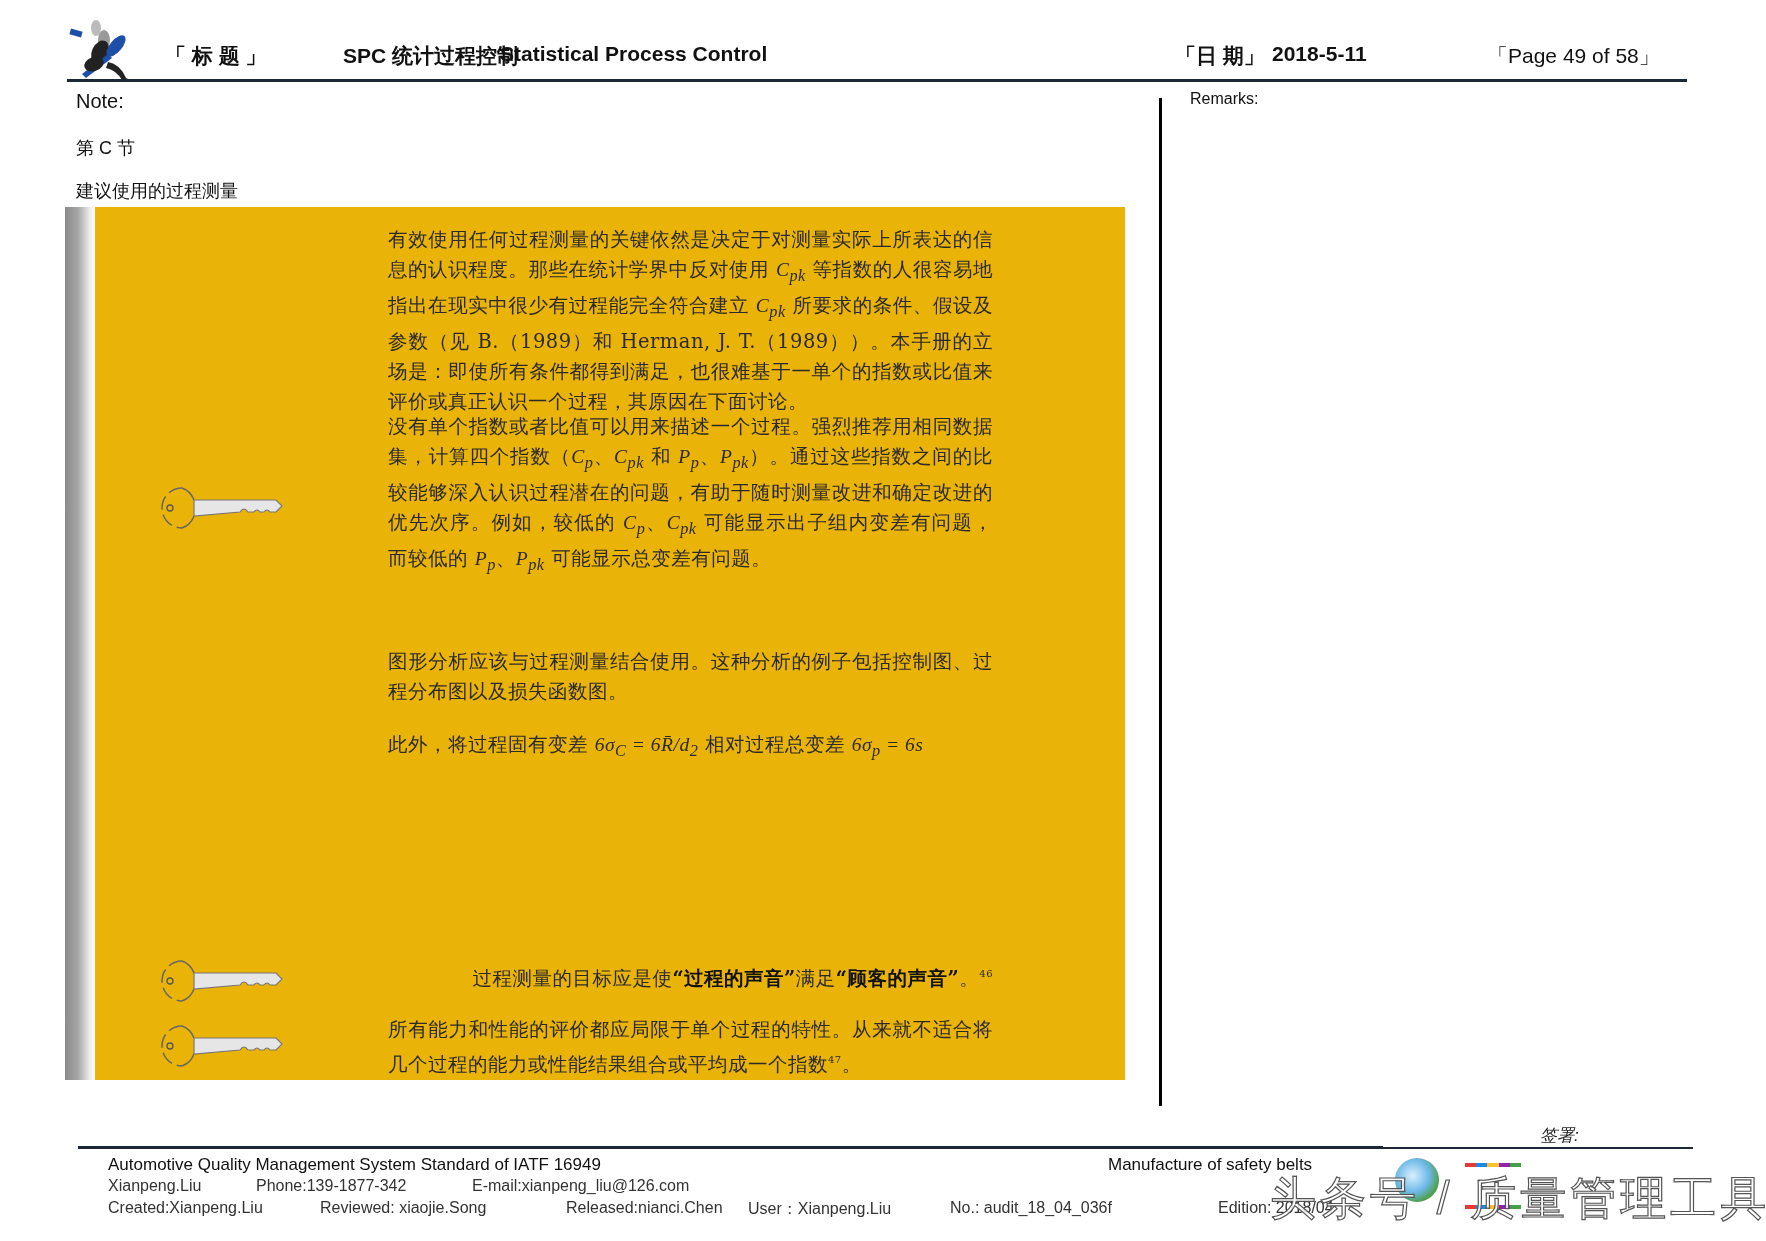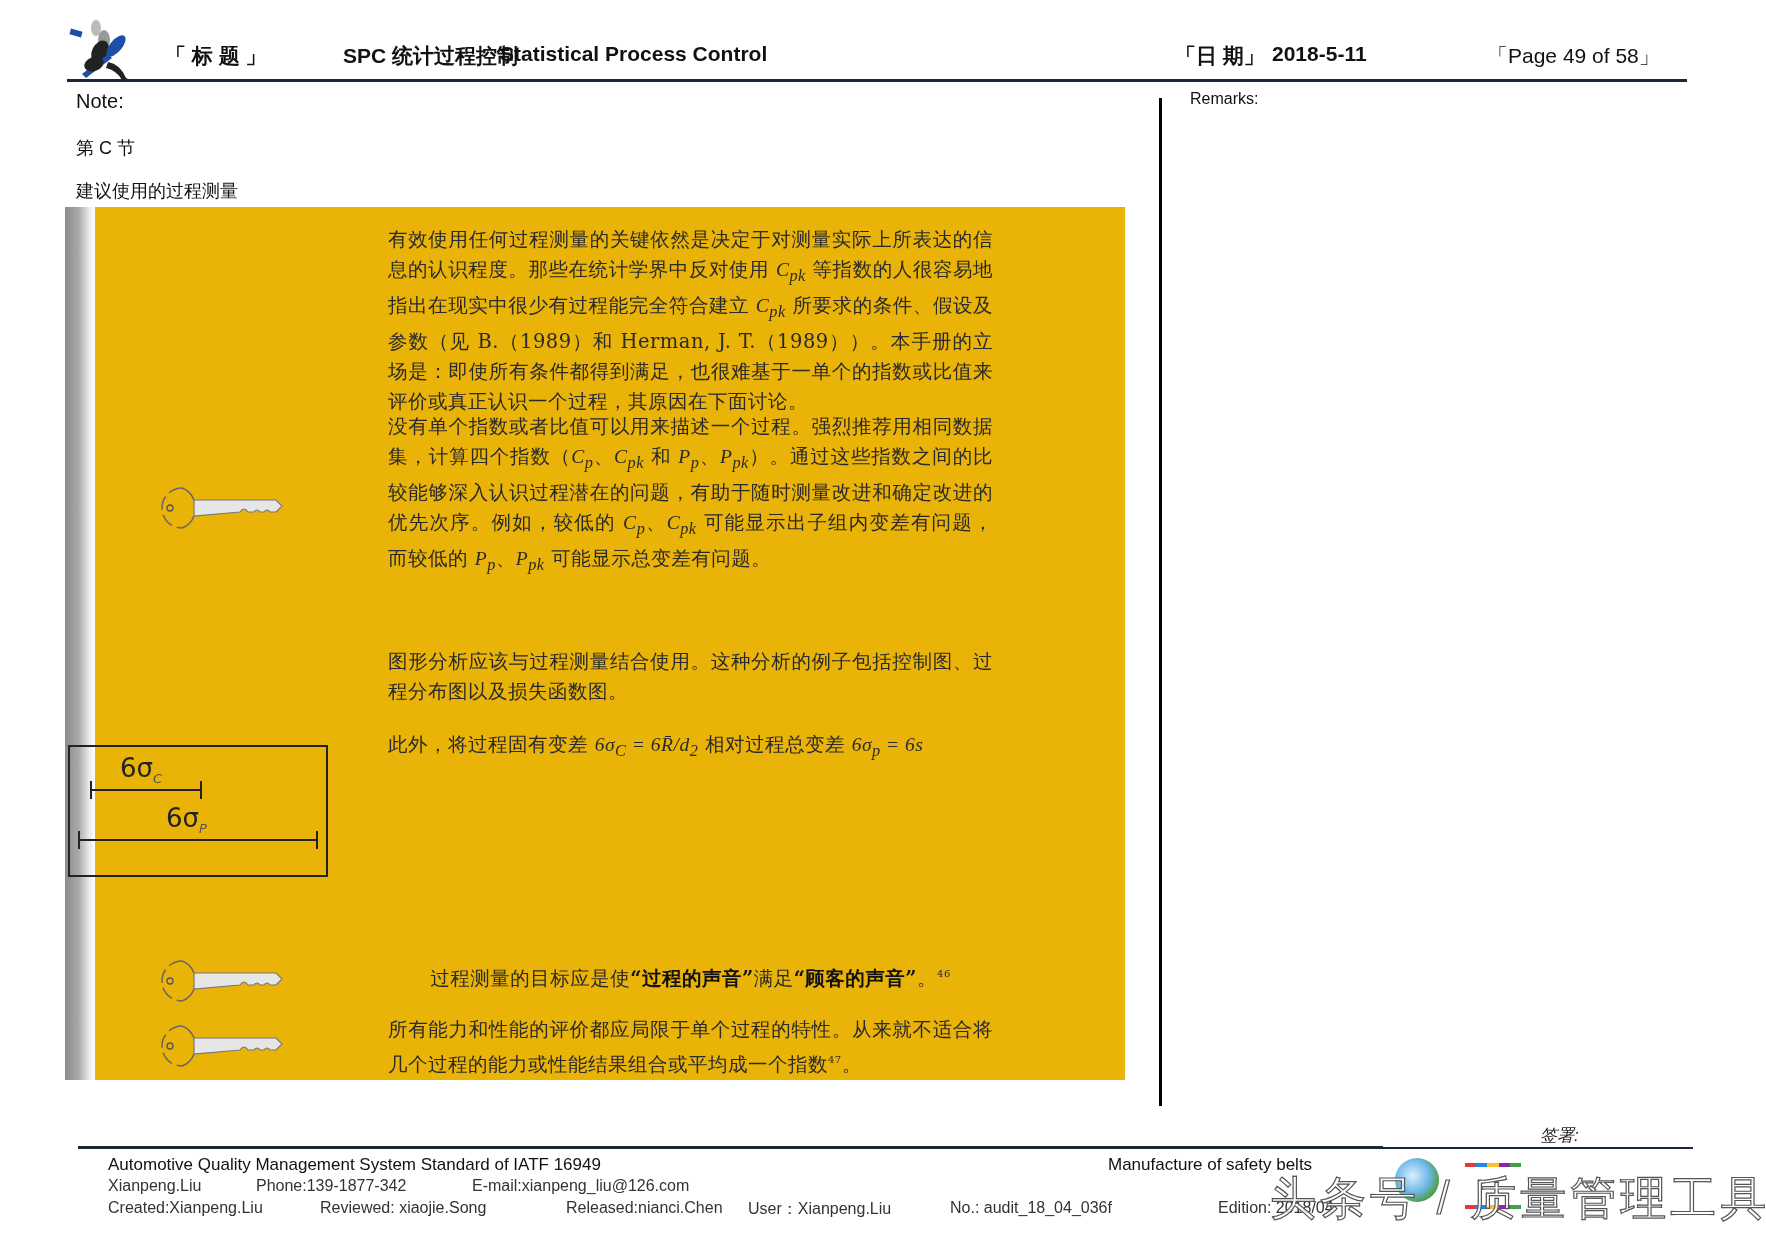--- a/index.html
+++ b/index.html
@@ -91,37 +91,31 @@
   <div class="para" style="top:205px;">
     <span>没有单个指数或者比值可以用来描述一个过程。强烈推荐用相同数据集，计算四个指数（</span><i>C</i><sub><i>p</i></sub><span>、</span><i>C</i><sub><i>pk</i></sub><span> 和 </span><i>P</i><sub><i>p</i></sub><span>、</span><i>P</i><sub><i>pk</i></sub><span>）。通过这些指数之间的比较能够深入认识过程潜在的问题，有助于随时测量改进和确定改进的优先次序。例如，较低的 </span><i>C</i><sub><i>p</i></sub><span>、</span><i>C</i><sub><i>pk</i></sub><span> 可能显示出子组内变差有问题，而较低的 </span><i>P</i><sub><i>p</i></sub><span>、</span><i>P</i><sub><i>pk</i></sub><span> 可能显示总变差有问题。</span>
   </div>
 
   <div class="para" style="top:440px;">图形分析应该与过程测量结合使用。这种分析的例子包括控制图、过程分布图以及损失函数图。</div>
 
   <div class="para" style="top:523px; text-align:left;">
     <span>此外，将过程固有变差 </span><i>6σ</i><sub><i>C</i></sub><i> = 6R̄/d</i><sub><i>2</i></sub><span> 相对过程总变差 </span><i>6σ</i><sub><i>p</i></sub><i> = 6s</i>
   </div>
 
-  <div class="sigma-box">
-    <div class="sigma-label" style="left:50px; top:6px;"><span>6σ</span><sub>C</sub></div>
-    <div class="bar" style="left:20px; top:42px; width:112px;"></div>
-    <div class="sigma-label" style="left:96px; top:56px;"><span>6σ</span><sub>P</sub></div>
-    <div class="bar" style="left:8px; top:92px; width:240px;"></div>
-  </div>
 
 
   <svg class="key" style="left:93px; top:748px;" viewBox="0 0 130 52">
     <path d="M24 6 A20 20 0 1 0 24 46" fill="none" stroke="#666" stroke-width="1.5" stroke-dasharray="14 5"></path>
     <path d="M24 6 A20 20 0 0 1 36 18" fill="none" stroke="#666" stroke-width="1.5"></path>
     <path d="M36 34 A20 20 0 0 1 24 46" fill="none" stroke="#666" stroke-width="1.5"></path>
     <circle cx="12" cy="26" r="3" fill="none" stroke="#555" stroke-width="1.3"></circle>
     <path d="M36 18 L118 18 L124 24 L118 30 L112 30 Q109 26 106 30 L102 30 Q99 26 96 30 L90 30 Q86 24 82 30 L36 34 Z" fill="#e6e6e6" stroke="#777" stroke-width="1.2"></path>
   </svg>
 
-  <div class="para" style="top:752px; text-align:center;">
+  <div class="para" style="top:752px; text-align:right;">
     <span>过程测量的目标应是使</span><b>“过程的声音”</b><span>满足</span><b>“顾客的声音”</b><span>。</span><sup>46</sup>
   </div>
 
   <svg class="key" style="left:93px; top:813px;" viewBox="0 0 130 52">
     <path d="M24 6 A20 20 0 1 0 24 46" fill="none" stroke="#666" stroke-width="1.5" stroke-dasharray="14 5"></path>
     <path d="M24 6 A20 20 0 0 1 36 18" fill="none" stroke="#666" stroke-width="1.5"></path>
     <path d="M36 34 A20 20 0 0 1 24 46" fill="none" stroke="#666" stroke-width="1.5"></path>
     <circle cx="12" cy="26" r="3" fill="none" stroke="#555" stroke-width="1.3"></circle>
     <path d="M36 18 L118 18 L124 24 L118 30 L112 30 Q109 26 106 30 L102 30 Q99 26 96 30 L90 30 Q86 24 82 30 L36 34 Z" fill="#e6e6e6" stroke="#777" stroke-width="1.2"></path>
   </svg>

